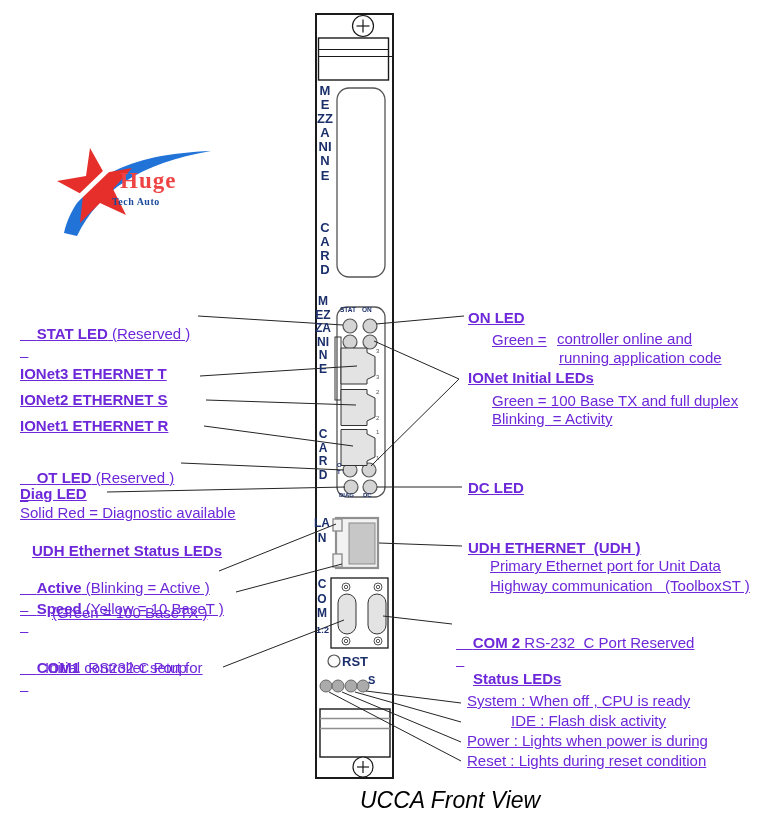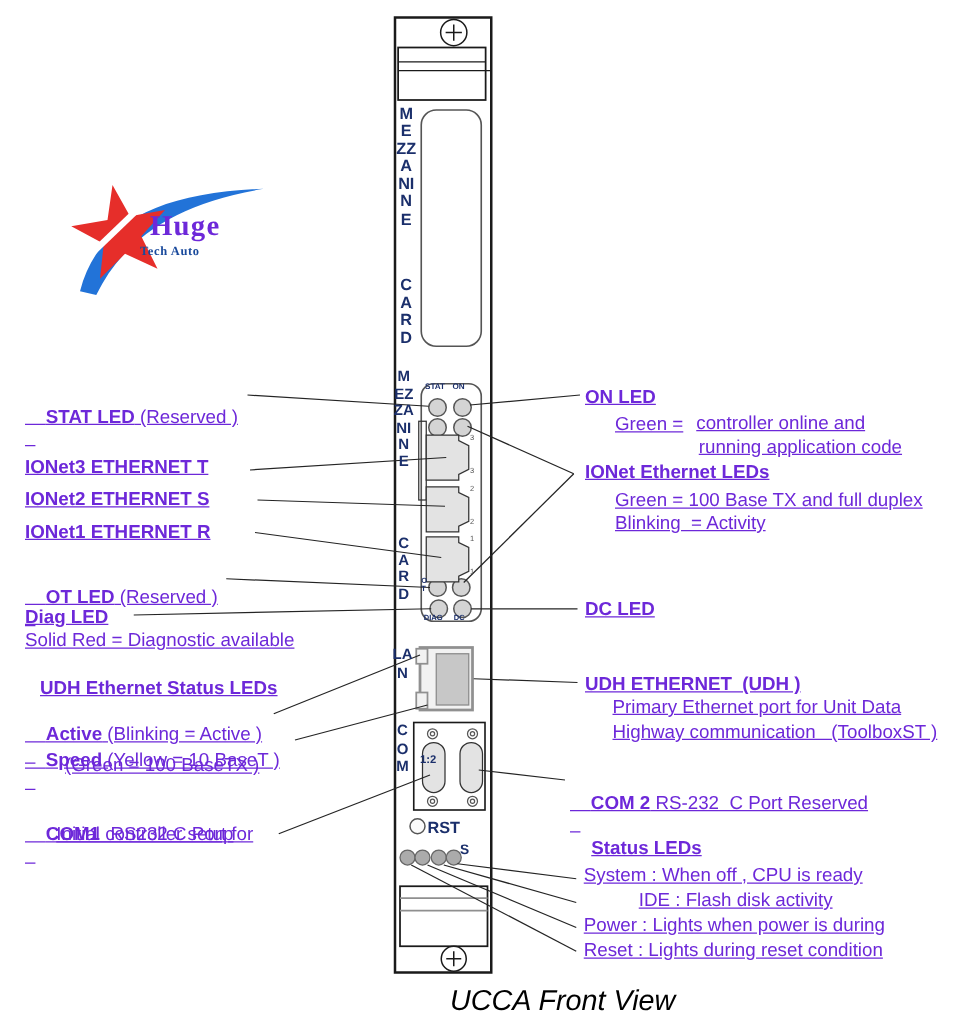--- a/index.html
+++ b/index.html
@@ -14,21 +14,21 @@
     position:absolute;width:16px;text-align:center;word-break:break-all;
     font-weight:bold;color:#1b2f6b;
   }
   .vt-top{font-size:13px;line-height:14.1px;}
   .vt-mid{font-size:12px;line-height:13.6px;}
   .vt-side{font-size:12px;line-height:14.6px;}
   .tinylbl{position:absolute;font-weight:bold;color:#1b2f6b;white-space:pre;}
   .jackno{position:absolute;font-size:6px;color:#555;}
   .logo-title{
     position:absolute;left:120px;top:168px;font-family:"Liberation Serif", serif;
-    font-weight:bold;font-size:23px;color:#6d28d9;letter-spacing:1px;
+    font-weight:bold;font-size:23px;color:#ef4444;letter-spacing:1px;
   }
   .logo-sub{
     position:absolute;left:112px;top:196px;font-family:"Liberation Serif", serif;
     font-weight:bold;font-size:10px;color:#1a4a9c;letter-spacing:0.5px;
   }
   .caption{
     position:absolute;left:360px;top:787px;font-size:23px;font-style:italic;color:#000;
     white-space:pre;
   }
 </style>
@@ -152,21 +152,21 @@
   <div class="logo-sub">Tech Auto</div>
 
   <div class="vtext vt-top" style="left:317px;top:84px;">MEZZANINE</div>
   <div class="vtext vt-top" style="left:317px;top:221px;">CARD</div>
 
   <div class="vtext vt-mid" style="left:315px;top:295px;">MEZZANINE</div>
   <div class="vtext vt-mid" style="left:315px;top:428px;">CARD</div>
 
   <div class="vtext vt-side" style="left:314px;top:516px;">LAN</div>
   <div class="vtext vt-side" style="left:314px;top:577px;">COM</div>
-  <div class="tinylbl" style="left:316px;top:602px;font-size:9px;padding-left:20px;">1:2</div>
+  <div class="tinylbl" style="left:316px;top:625px;font-size:9px;">1:2</div>
 
   <div class="tinylbl" style="left:340px;top:306px;font-size:6.5px;">STAT</div>
   <div class="tinylbl" style="left:362px;top:306px;font-size:6.5px;">ON</div>
   <div class="tinylbl" style="left:339px;top:492px;font-size:6px;">DIAG</div>
   <div class="tinylbl" style="left:363px;top:492px;font-size:6px;">DC</div>
   <div class="tinylbl" style="left:337px;top:462px;font-size:6px;">O</div>
   <div class="tinylbl" style="left:337px;top:469px;font-size:6px;">T</div>
 
   <div class="jackno" style="left:376px;top:348px;">3</div>
   <div class="jackno" style="left:376px;top:374px;">3</div>
@@ -202,21 +202,21 @@
   <div class="lbl" style="left:20px;top:642px;">
     <span class="b">COM1</span><span>  RS232 C Port for</span>
   </div>
   <div class="lbl" style="left:45px;top:659px;">Initial controller setup</div>
 
   <div class="lbl b" style="left:468px;top:309px;">ON LED</div>
   <div class="lbl" style="left:492px;top:331px;">Green =</div>
   <div class="lbl" style="left:557px;top:330px;">controller online and</div>
   <div class="lbl" style="left:559px;top:349px;">running application code</div>
 
-  <div class="lbl b" style="left:468px;top:369px;">IONet Ethernet LEDs</div>
+  <div class="lbl b" style="left:468px;top:369px;">IONet Initial LEDs</div>
   <div class="lbl" style="left:492px;top:392px;">Green = 100 Base TX and full duplex</div>
   <div class="lbl" style="left:492px;top:410px;">Blinking  = Activity</div>
 
   <div class="lbl b" style="left:468px;top:479px;">DC LED</div>
 
   <div class="lbl b" style="left:468px;top:539px;">UDH ETHERNET  (UDH )</div>
   <div class="lbl" style="left:490px;top:557px;">Primary Ethernet port for Unit Data</div>
   <div class="lbl" style="left:490px;top:577px;">Highway communication   (ToolboxST )</div>
 
   <div class="lbl" style="left:456px;top:617px;">

